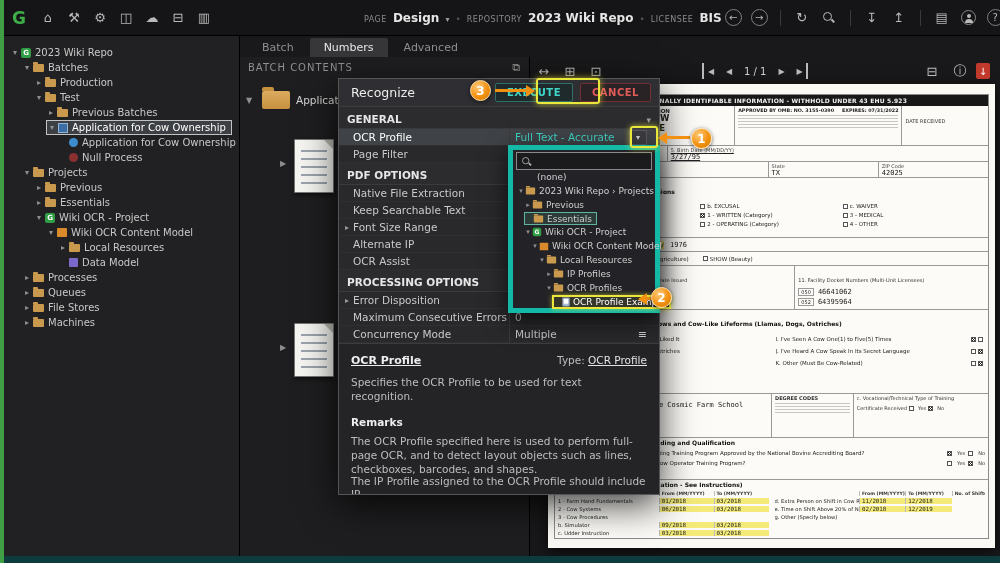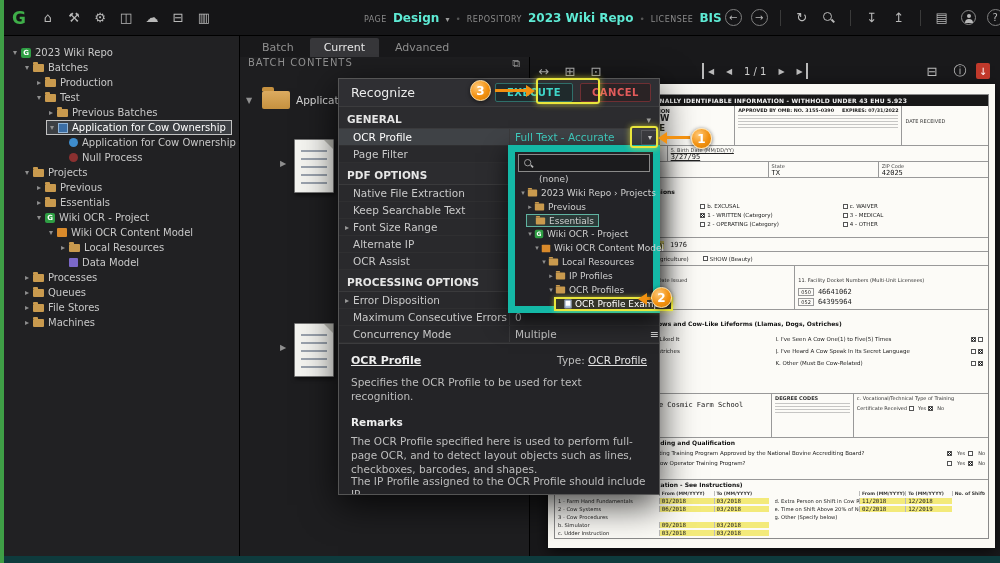--- a/index.html
+++ b/index.html
@@ -10,21 +10,21 @@
 
 
 .topbar{position:absolute;left:0;top:0;width:1000px;height:36px;background:#151517;border-bottom:1px solid #000;display:flex;align-items:center;padding:0 10px 0 12px;z-index:20}
 .logo{color:#3fae49;font-weight:bold;font-size:17px;margin-right:10px}
 .tb-icon{display:inline-flex;align-items:center;justify-content:center;width:24px;height:22px;color:#b9b9b9;font-size:13px;cursor:pointer;font-style:normal}
 .tb-icon.circle{border:1px solid #808080;border-radius:50%;width:17px;height:17px;font-size:10px;margin:0 3px}
 .tb-icon.pdfred{background:#c0392b;color:#fff;border-radius:2px;width:14px;height:16px;font-size:10px}
 .tb-sep{width:1px;height:16px;background:#3a3a3a;margin:0 6px}
 .ctx{display:flex;align-items:baseline;gap:6px;margin-left:148px;white-space:nowrap}
 .ctx .small{font-size:8px;color:#8a8a8a;letter-spacing:.5px}
-.ctx .big{font-size:12px;color:#5eead4;font-weight:bold}
+.ctx .big{font-size:12px;color:#e5e5e5;font-weight:bold}
 .ctx .caret{font-size:8px;color:#9a9a9a}
 .ctx .dot{color:#555;font-size:9px}
 .tb-right{margin-left:auto;display:flex;align-items:center;gap:3px}
 .icon-search{position:relative;width:13px;height:13px;display:inline-block}
 .icon-search::before{content:"";position:absolute;left:1px;top:1px;width:7px;height:7px;border:1.5px solid #b9b9b9;border-radius:50%}
 .icon-search::after{content:"";position:absolute;left:9px;top:9px;width:4px;height:1.5px;background:#b9b9b9;transform:rotate(45deg)}
 .icon-person{position:relative;width:15px;height:15px;display:inline-block;border:1px solid #8a8a8a;border-radius:50%}
 .icon-person::before{content:"";position:absolute;left:4.5px;top:2.5px;width:4px;height:4px;border-radius:50%;background:#b9b9b9}
 .icon-person::after{content:"";position:absolute;left:2.5px;top:7.5px;width:8px;height:4px;border-radius:4px 4px 0 0;background:#b9b9b9}
 
@@ -45,21 +45,21 @@
 .i-datamodel{width:9px;height:9px;background:#7b68c8;border-radius:1px}
 .i-ocrprofile{width:8px;height:10px;background:#fff;border:1px solid #6f86a8;box-shadow:inset 0 -2px 0 #a8c0e0}
 .i-none{width:2px;height:2px}
 
 
 .content-bg{position:absolute;left:240px;top:36px;width:760px;height:520px;background:#19191b}
 .tabbar{position:absolute;left:240px;top:38px;height:19px;display:flex;gap:2px;padding-left:8px;z-index:6}
 .tab{font-size:11px;color:#8f8f8f;padding:3px 14px;cursor:pointer}
 .tab.active{background:#37373a;color:#e8e8e8;border-radius:2px 2px 0 0}
 .batch-panel{position:absolute;left:240px;top:57px;width:290px;height:499px;background:#1e1e20;border-right:1px solid #000;z-index:5}
-.bp-head{display:flex;height:20px;padding:0 8px;color:#8f8f8f;font-size:10px;letter-spacing:1px}
+.bp-head{display:flex;align-items:center;height:20px;padding:0 8px;color:#8f8f8f;font-size:10px;letter-spacing:1px}
 .bp-pop{margin-left:auto;color:#9a9a9a;font-size:11px;cursor:pointer}
 .bp-folder-row{display:flex;align-items:center;margin:14px 0 0 6px;gap:6px}
 .bp-arrow{color:#8f8f8f;font-size:8px;width:10px;cursor:pointer}
 .big-folder{position:relative;width:28px;height:18px;background:linear-gradient(#dcab60,#c6913f);border-radius:2px;flex:none}
 .big-folder::before{content:"";position:absolute;top:-4px;left:0;width:12px;height:4px;background:#c6913f;border-radius:2px 2px 0 0}
 .bp-folder-label{font-size:10.5px;color:#d5d5d5;white-space:nowrap}
 .thumb-row{display:flex;align-items:flex-start;gap:4px;position:absolute;left:40px}
 .thumb-row .bp-arrow{margin-top:20px}
 .page-thumb{position:relative;width:40px;height:54px;background:#f4f4f0;border:1px solid #777;border-radius:1px;box-shadow:1px 2px 4px rgba(0,0,0,.55);cursor:pointer}
 .page-thumb::before{content:"";position:absolute;top:0;right:0;border-left:9px solid transparent;border-top:9px solid #b9b9b2}
@@ -145,35 +145,35 @@
 .btn{font-size:10px;font-weight:bold;letter-spacing:.5px;padding:3px 11px;border-radius:2px;cursor:pointer}
 .btn.execute{background:#1f2a2c;border:1px solid #2f6f6a;color:#3fd6c8}
 .btn.cancel{background:#2a2325;border:1px solid #6f2f33;color:#e25b5b}
 .propgrid{height:236px;overflow:hidden}
 .psec{position:relative;height:22px;display:flex;align-items:flex-end;padding:0 8px 3px 8px;font-size:10.5px;font-weight:bold;color:#e6e6e6;background:#2c2c2f;border-bottom:1px solid #3a3a3c}
 .grid-caret{position:absolute;right:8px;bottom:3px;color:#9a9a9a;font-size:9px;cursor:pointer}
 .prow{display:flex;align-items:center;height:17px;font-size:10.5px;color:#c9c9c9;border-bottom:1px solid #2f2f31;cursor:pointer}
 .prow.sel{background:#3f4246;color:#fff}
 .plabel{width:170px;display:flex;align-items:center;height:100%;flex:none;overflow:hidden;white-space:nowrap}
 .pexp{width:8px;margin-left:6px;font-size:8px;color:#9a9a9a;flex:none}
-.pval{flex:1;display:flex;align-items:center;height:100%;border-left:1px solid #3a3a3c;padding:0 0 0 5px;overflow:hidden;white-space:nowrap}
+.pval{flex:1;display:flex;align-items:center;height:100%;border-left:1px solid #3a3a3c;padding:0 12px 0 5px;overflow:hidden;white-space:nowrap}
 .pvtext{flex:1;overflow:hidden}
 .pval.teal .pvtext{color:#41cfc2}
 .pdrop{width:18px;height:15px;background:#3c3c40;border:1px solid #5a5a5e;color:#cfcfcf;font-size:8px;display:inline-flex;align-items:center;justify-content:center;flex:none;cursor:pointer}
 .pburger{color:#cfcfcf;font-size:11px;flex:none;cursor:pointer}
 .helppanel{position:relative;height:153px;background:#242427;border-top:1px solid #3c3c3e;padding:10px 12px;font-size:10.5px;color:#bdbdbd;line-height:1.3;overflow:hidden}
 .help-titlerow{display:flex;margin-bottom:8px}
 .help-title{font-weight:bold;color:#eee;text-decoration:underline;font-size:11px}
 .help-type{margin-left:auto;font-size:10.5px;color:#bdbdbd}
 .help-type b{color:#e2e2e2;text-decoration:underline;font-weight:normal}
 .help-remarks-title{font-weight:bold;color:#eee;margin:12px 0 6px 0}
 .help-cut{position:absolute;left:12px;right:12px;bottom:-6px}
 
 
-.popup{position:absolute;left:508px;top:145px;width:152px;height:168px;background:#232327;border:7px solid #14b8a6;box-shadow:0 8px 22px rgba(0,0,0,.7);z-index:33;padding-top:2px}
+.popup{position:absolute;left:508px;top:145px;width:152px;height:168px;background:#232327;border:5px solid #14b8a6;box-shadow:0 8px 22px rgba(0,0,0,.7);z-index:33;padding-top:2px}
 .popup-search{display:flex;align-items:center;height:18px;margin:0 3px;border:1px solid #8a8a8a;background:#1b1b1d;padding:0 3px;gap:3px}
 .popup-search .icon-search{transform:scale(.8)}
 .popup-search input{flex:1;background:transparent;border:none;outline:none;color:#ddd;font-size:9px;width:60px}
 .pitem{display:flex;align-items:center;height:14px;font-size:9px;color:#cfcfcf;white-space:nowrap;width:max-content;cursor:pointer}
 .pitem .tarrow{width:8px;font-size:7px}
 .pitem .ticon{margin:0 3px 0 0;transform:scale(.85)}
 .pitem.sel{border:1px solid #5fb3a1;background:#2c3a38;padding-right:4px;height:13px}
 .pitem.hl{border:2px solid #e9e63c;box-shadow:0 0 5px rgba(233,230,60,.6);background:#35352a;padding-right:4px;color:#fff}
 
 
@@ -325,21 +325,21 @@
         <span class="tarrow">▸</span>
         <span class="ticon i-folder"></span>
         <span class="tlabel">Machines</span>
       </div>
     </aside>
 
   <div class="content-bg"></div>
 
   <div class="tabbar" id="tabBar">
       <div class="tab">Batch</div>
-      <div class="tab active">Current</div>
+      <div class="tab active">Numbers</div>
       <div class="tab">Advanced</div>
     </div>
 
   <section class="batch-panel">
     <div class="bp-head">
       <span>BATCH CONTENTS</span>
       <span class="bp-pop">⧉</span>
     </div>
     <div class="bp-folder-row">
       <span class="bp-arrow">▼</span>

